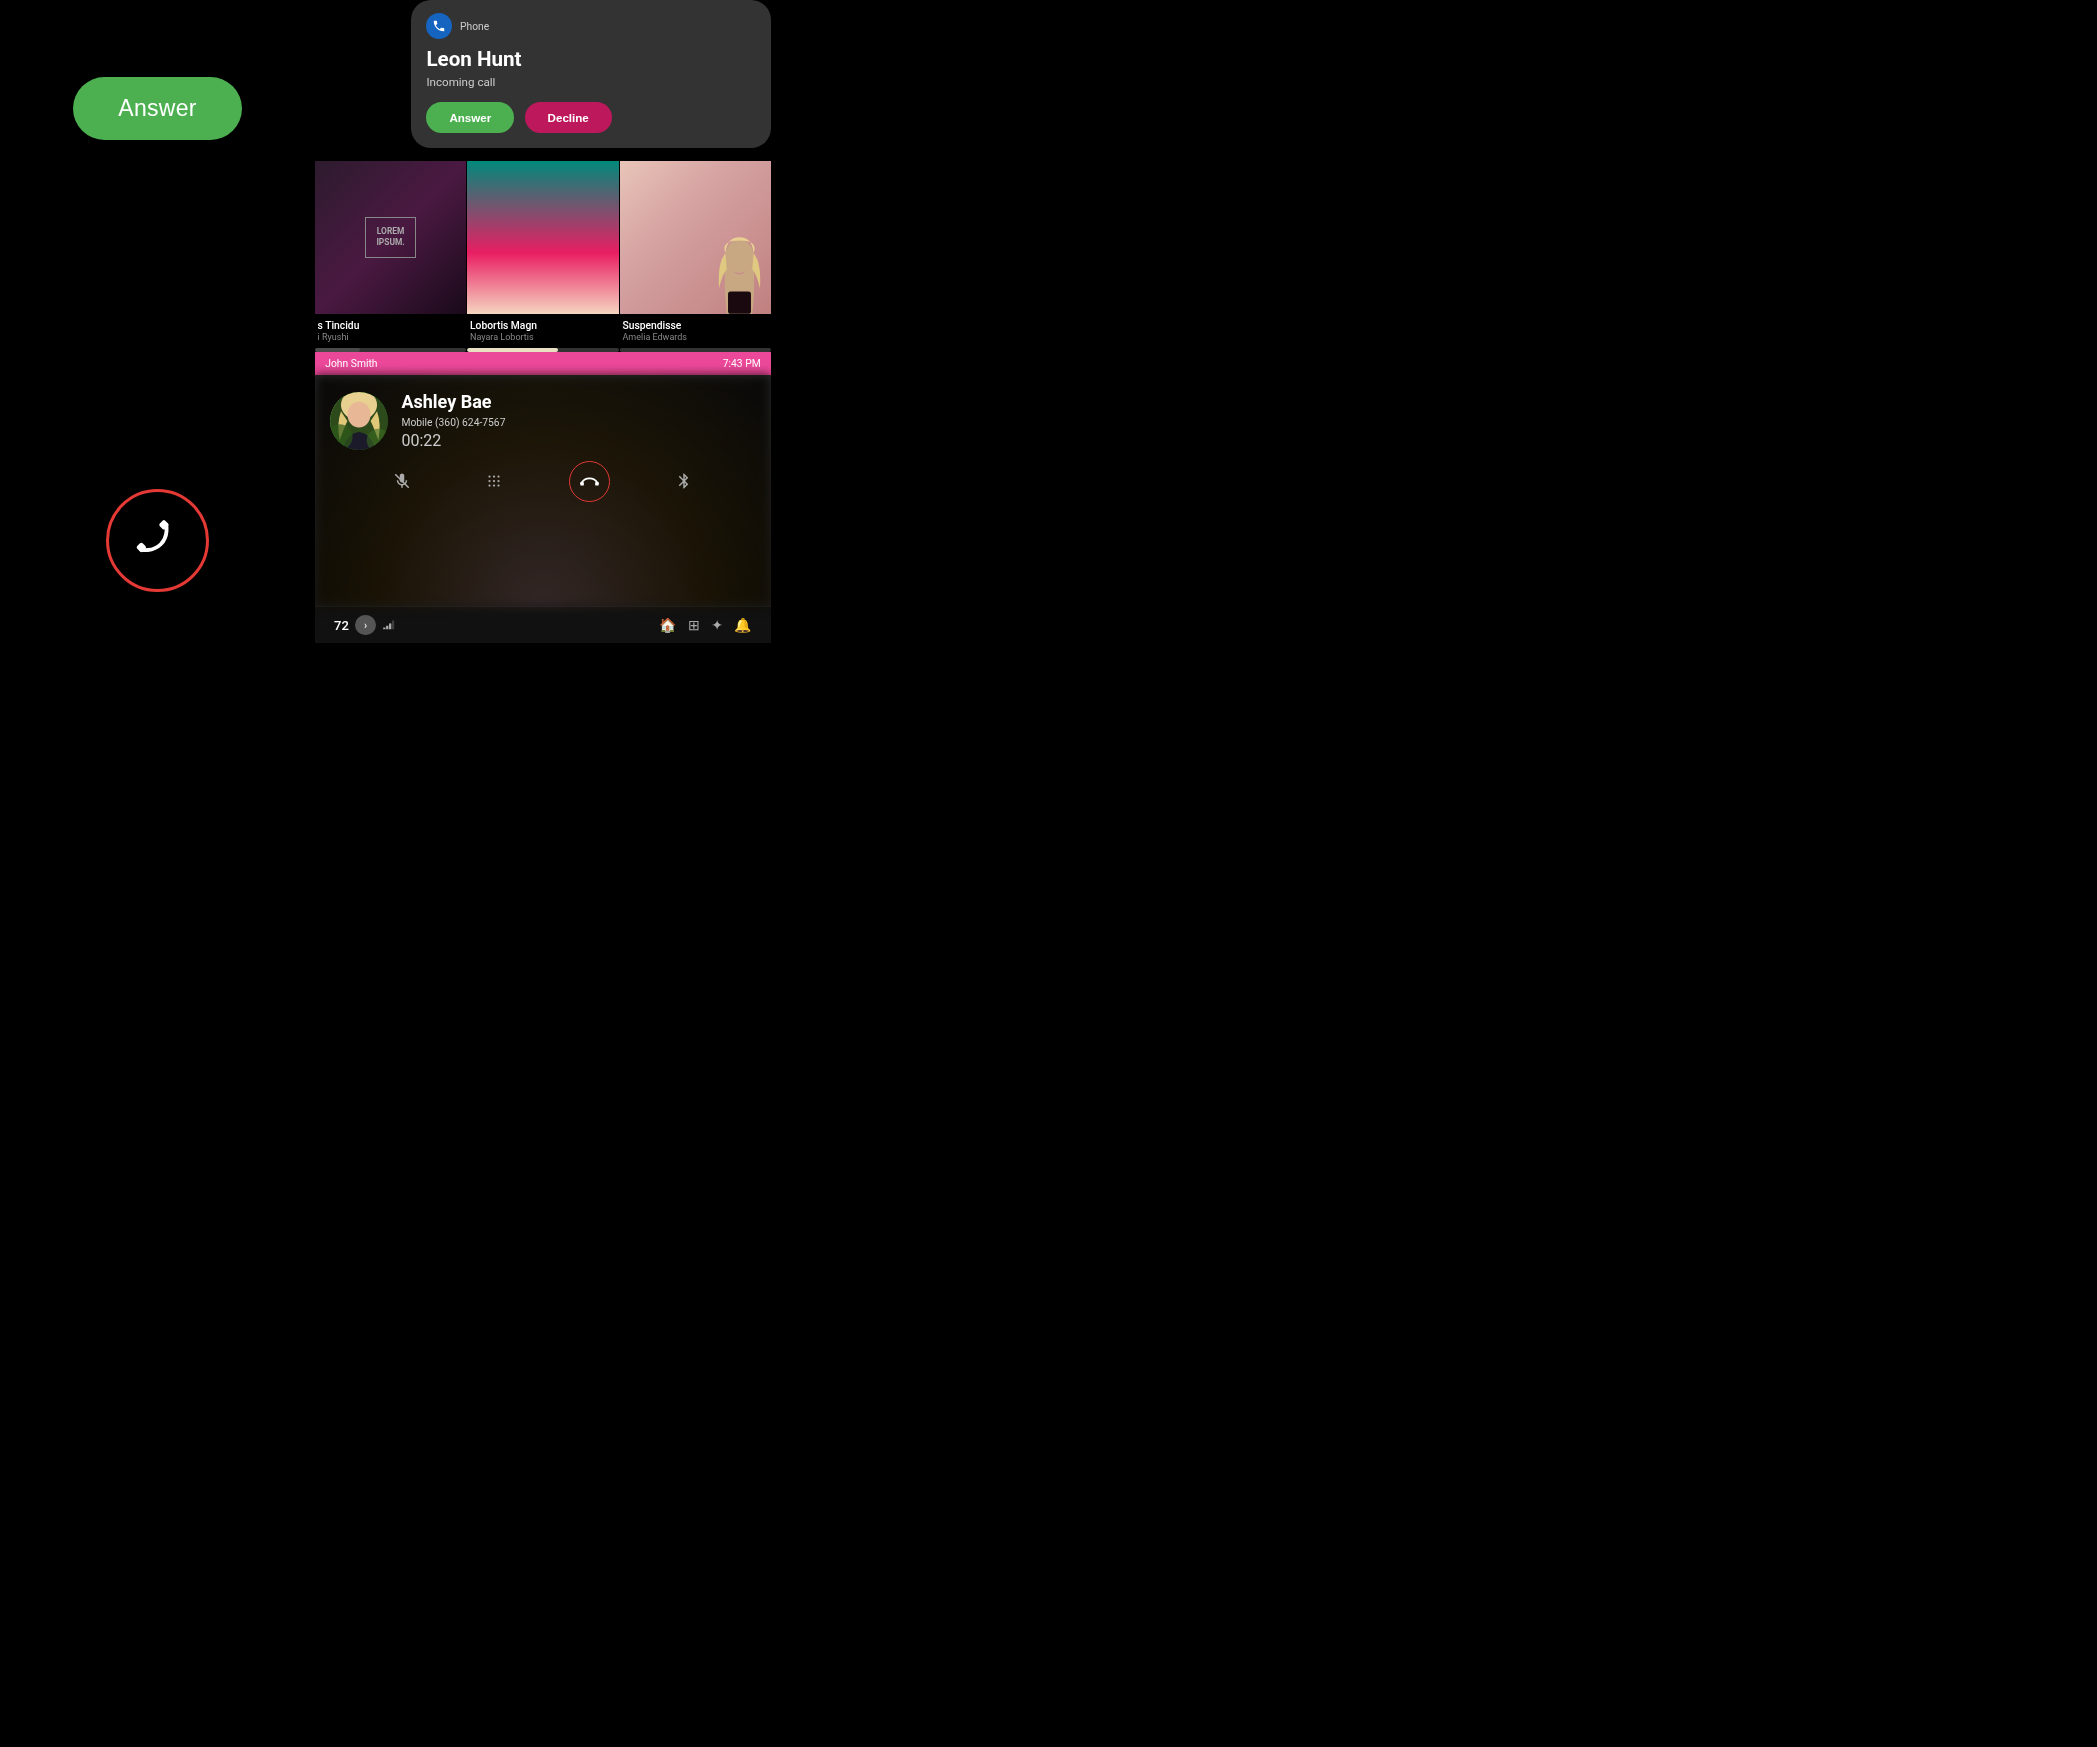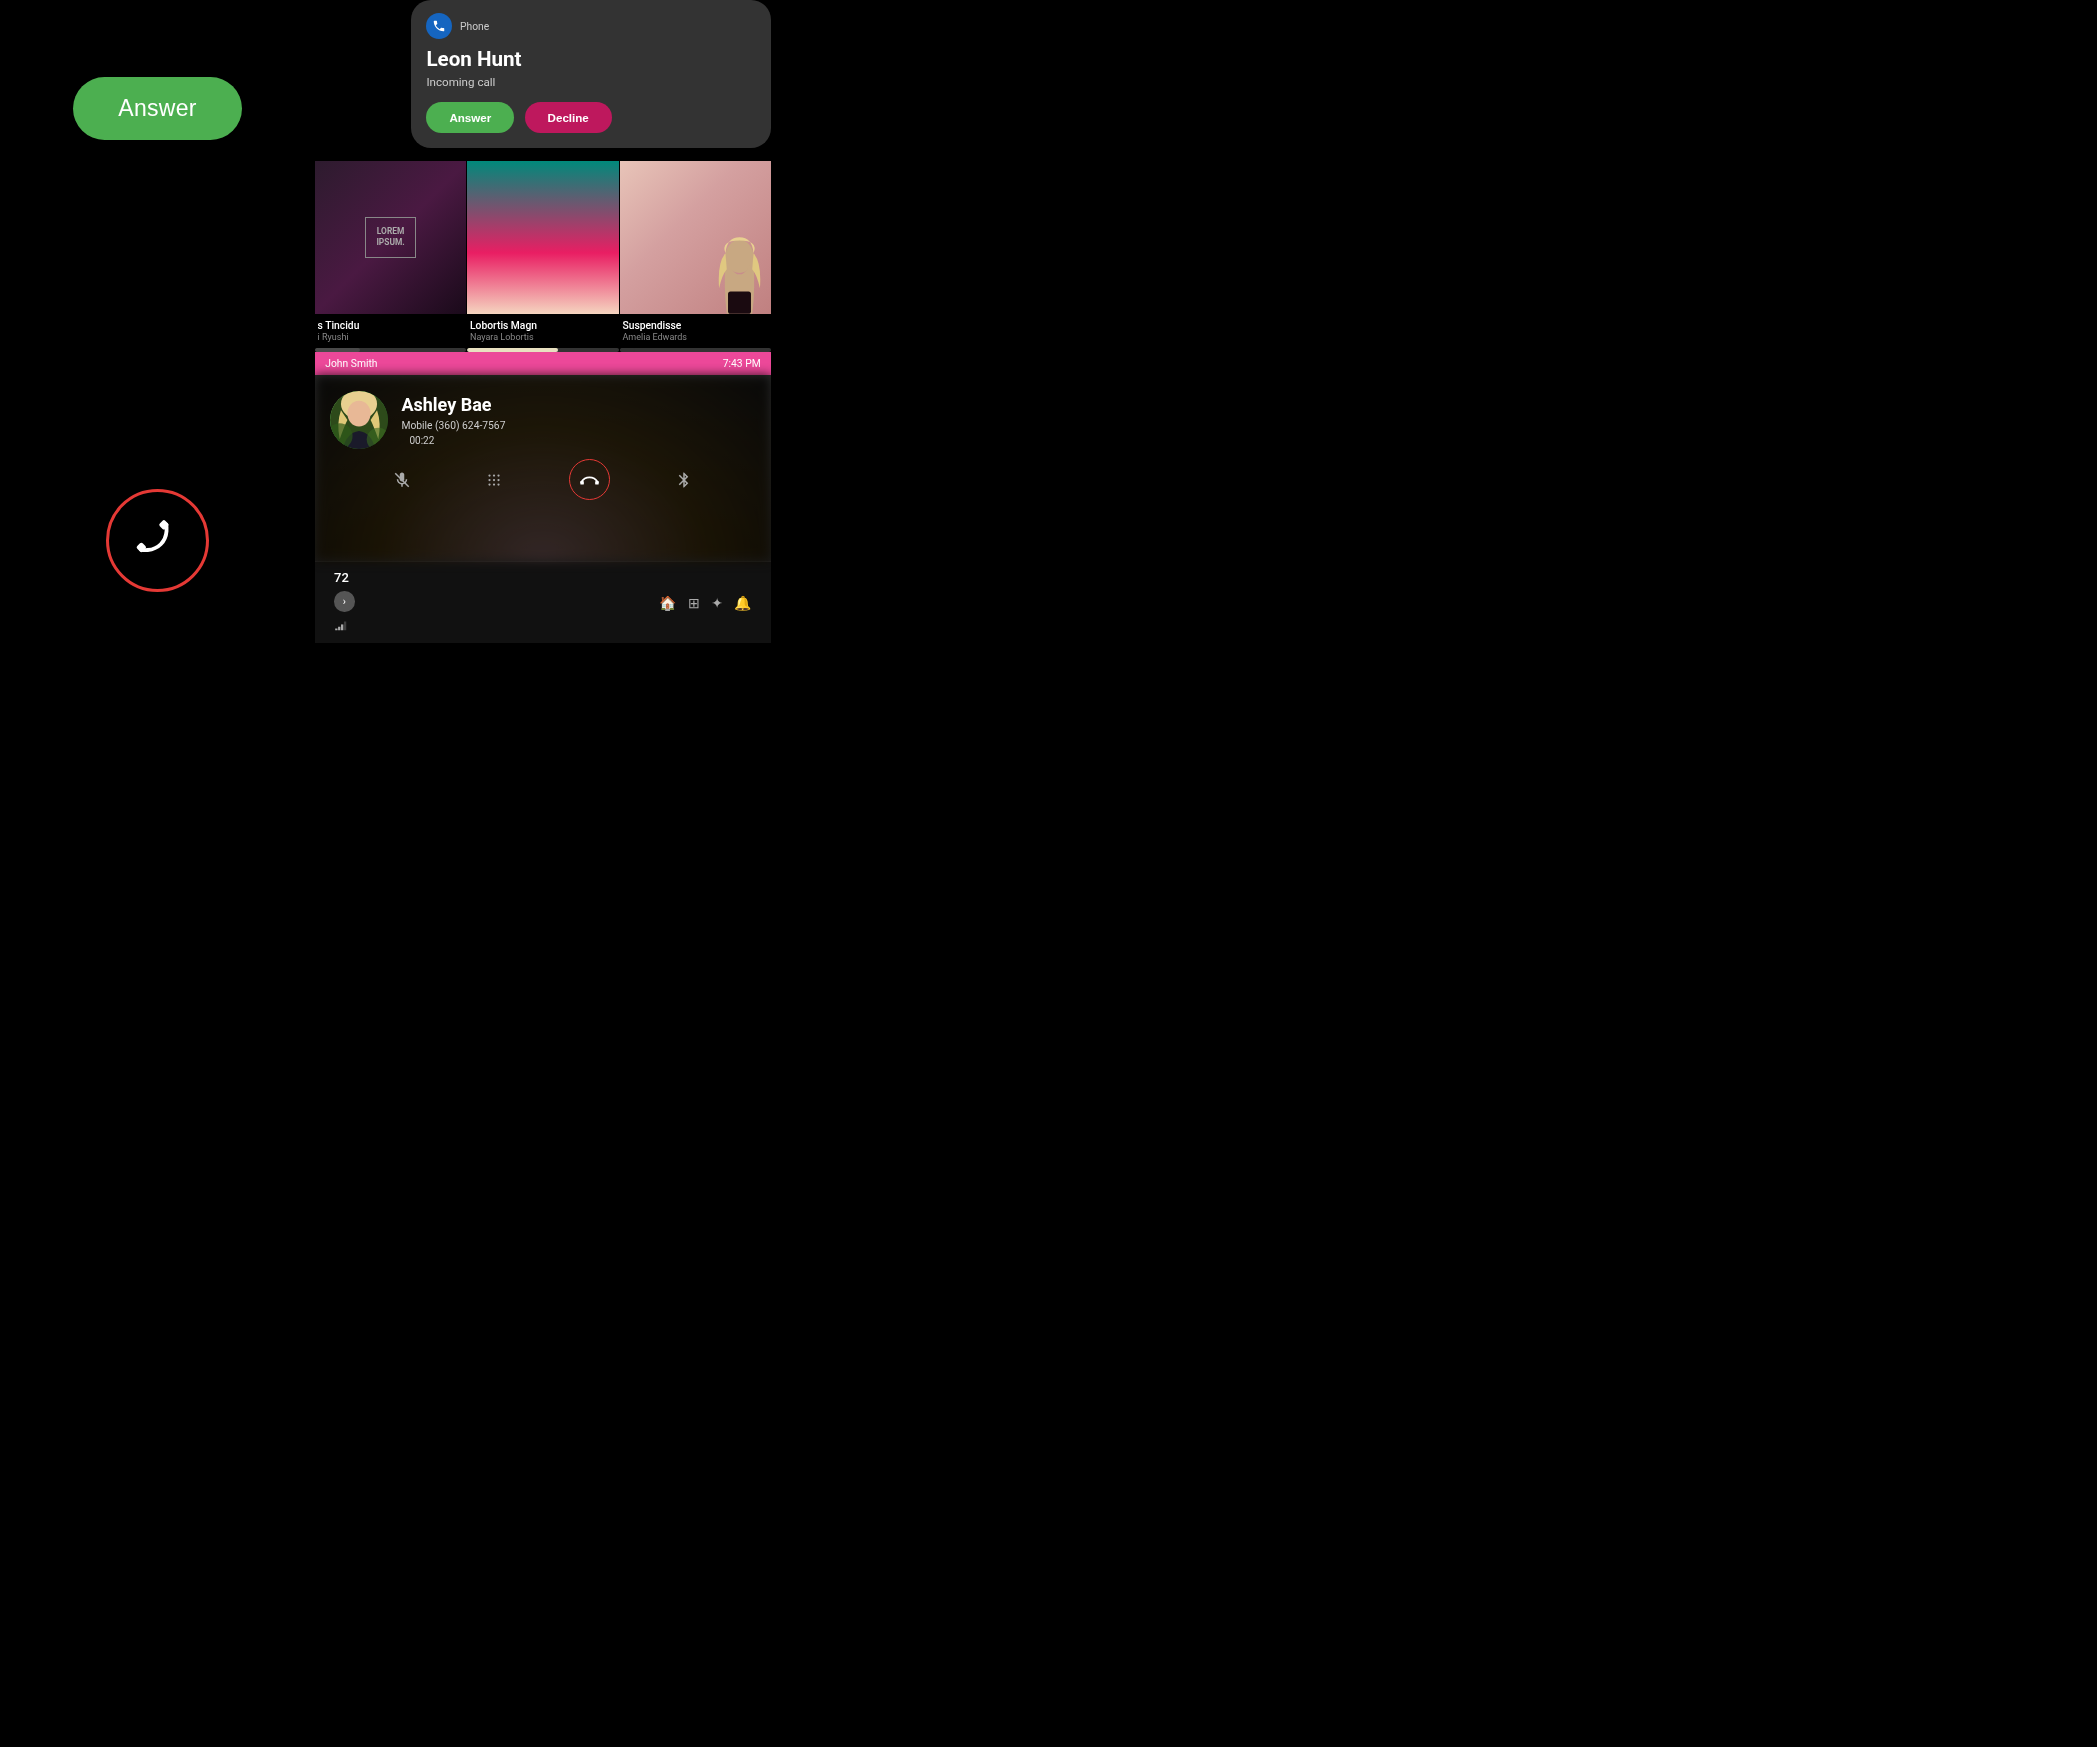--- a/index.html
+++ b/index.html
@@ -302,22 +302,21 @@
     }
 
     .contact-number {
       color: #ccc;
       font-size: 10.3px;
       margin-bottom: 2.6px;
     }
 
     .call-duration {
       color: #ccc;
-      font-size: 10px;
-      margin-left: 8px;
+      font-size: 16px;
     }
 
     
     .call-controls {
       display: flex;
       align-items: center;
       justify-content: space-around;
       padding: 10.3px 26px;
       position: relative;
       z-index: 1;
@@ -355,22 +354,22 @@
       display: flex;
       align-items: center;
       justify-content: space-between;
       padding: 7.7px 19px;
       background: #111;
       border-top: 0.6px solid #222;
     }
 
     .sys-left {
       display: flex;
+      align-items: center;
       gap: 6.4px;
-      flex-direction: column;
     }
 
     .sys-temp {
       color: #fff;
       font-size: 13px;
       font-weight: 500;
     }
 
     .sys-arrow-btn {
       background: #555;

